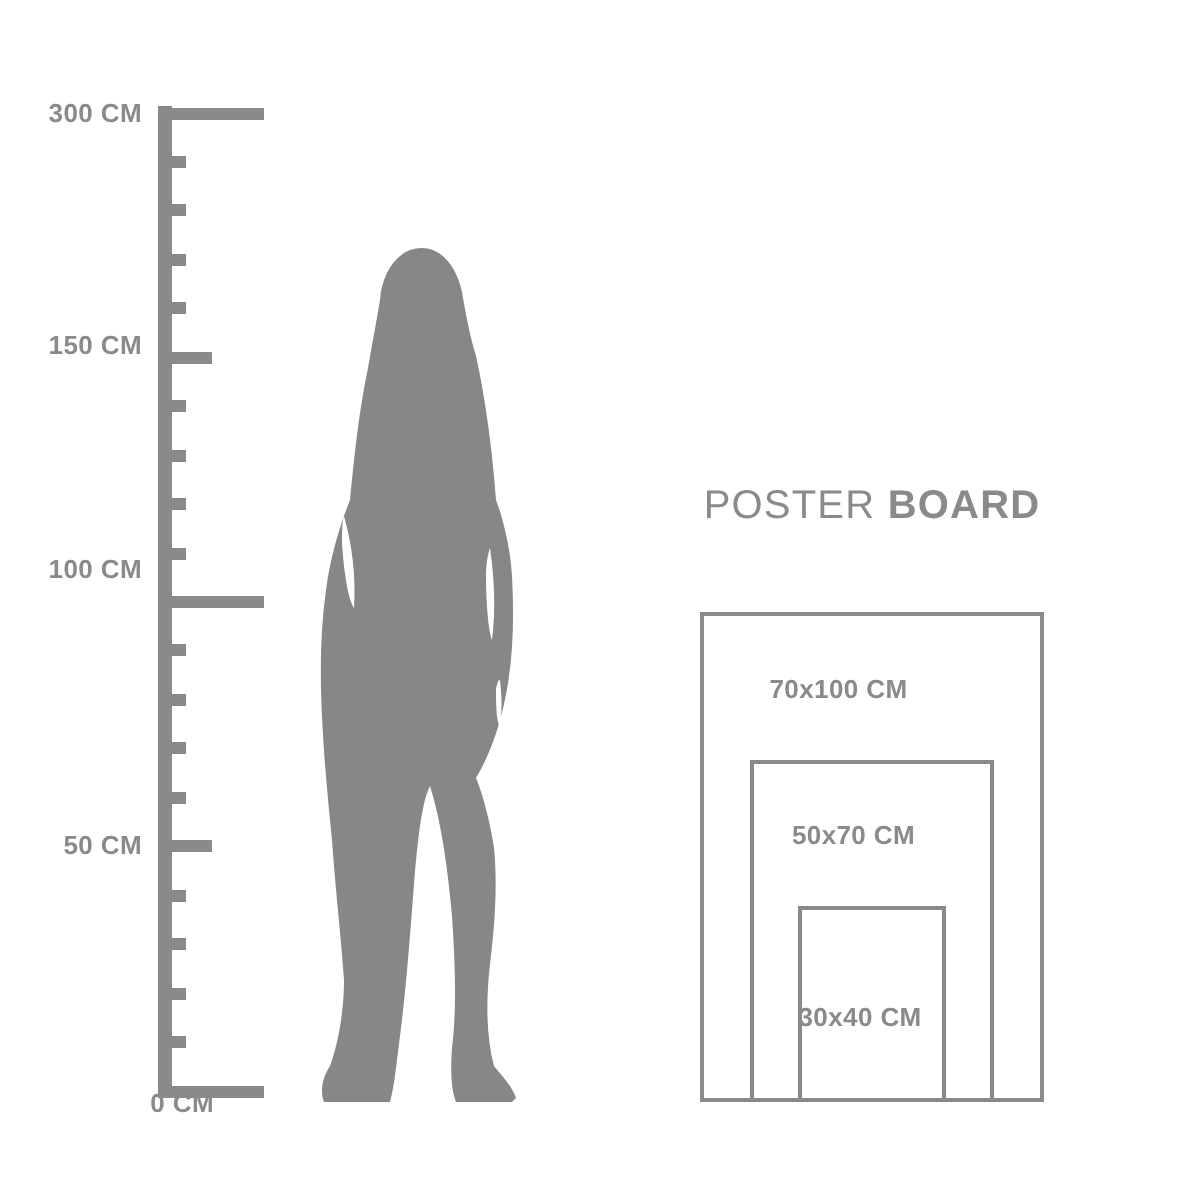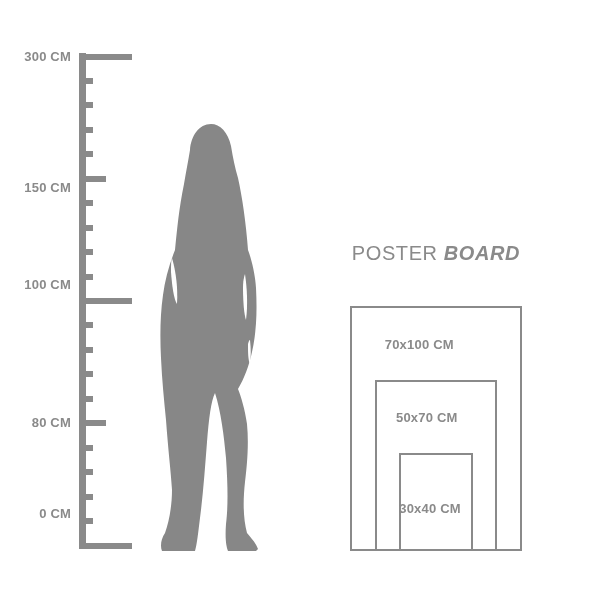--- a/index.html
+++ b/index.html
@@ -43,21 +43,21 @@
     position: absolute;
     left: 350px; top: 241px; width: 172px;
     text-align: center;
     font-size: 20px;
     line-height: 24px;
     color: #8a8a8a;
     letter-spacing: 0.6px;
     white-space: nowrap;
   }
   .pb-title .t-regular { font-weight: normal; text-align: right; }
-  .pb-title .t-bold    { font-weight: bold; font-style: italic; }
+  .pb-title .t-bold    { font-weight: bold; }
   .pb-rect {
     position: absolute;
     border: 2px solid #8a8a8a;
     box-sizing: border-box;
     background: transparent;
   }
   .pb-label {
     position: absolute;
     height: 18px; line-height: 18px;
     text-align: center;
@@ -92,24 +92,24 @@
         <div class="ruler-tick short" style="top: 224.65px;"></div>
         <div class="ruler-tick short" style="top: 200.2px;"></div>
         <div class="ruler-tick medium" style="top: 175.75px;"></div>
         <div class="ruler-tick short" style="top: 151.3px;"></div>
         <div class="ruler-tick short" style="top: 126.85px;"></div>
         <div class="ruler-tick short" style="top: 102.4px;"></div>
         <div class="ruler-tick short" style="top: 77.95px;"></div>
         <div class="ruler-tick long" style="top: 53.5px;"></div>
       </div>
     <div class="ruler-label" style="top: 47.5px;">300 CM</div>
-    <div class="ruler-label" style="top: 179px;">150 CM</div>
+    <div class="ruler-label" style="top: 164px;">150 CM</div>
     <div class="ruler-label" style="top: 276px;">100 CM</div>
-    <div class="ruler-label" style="top: 414.25px;">80 CM</div>
-    <div class="ruler-label" style="top: 505px;">0 CM</div>
+    <div class="ruler-label" style="top: 414.25px;">50 CM</div>
+    <div class="ruler-label" style="top: 543px; margin-left: 36px;">0 CM</div>
   </div>
 
   <svg class="silhouette-svg" width="600" height="600" viewBox="0 0 600 600" aria-hidden="true">
     <path id="silhouette-body" fill="#878787" d="
       M211,124
       C220,124 228,132 231,146
       C233,158 235,168 238,178
       C242,196 246,222 248,250
       C251,258 255,272 256,288
       C257,308 257,330 252,352

